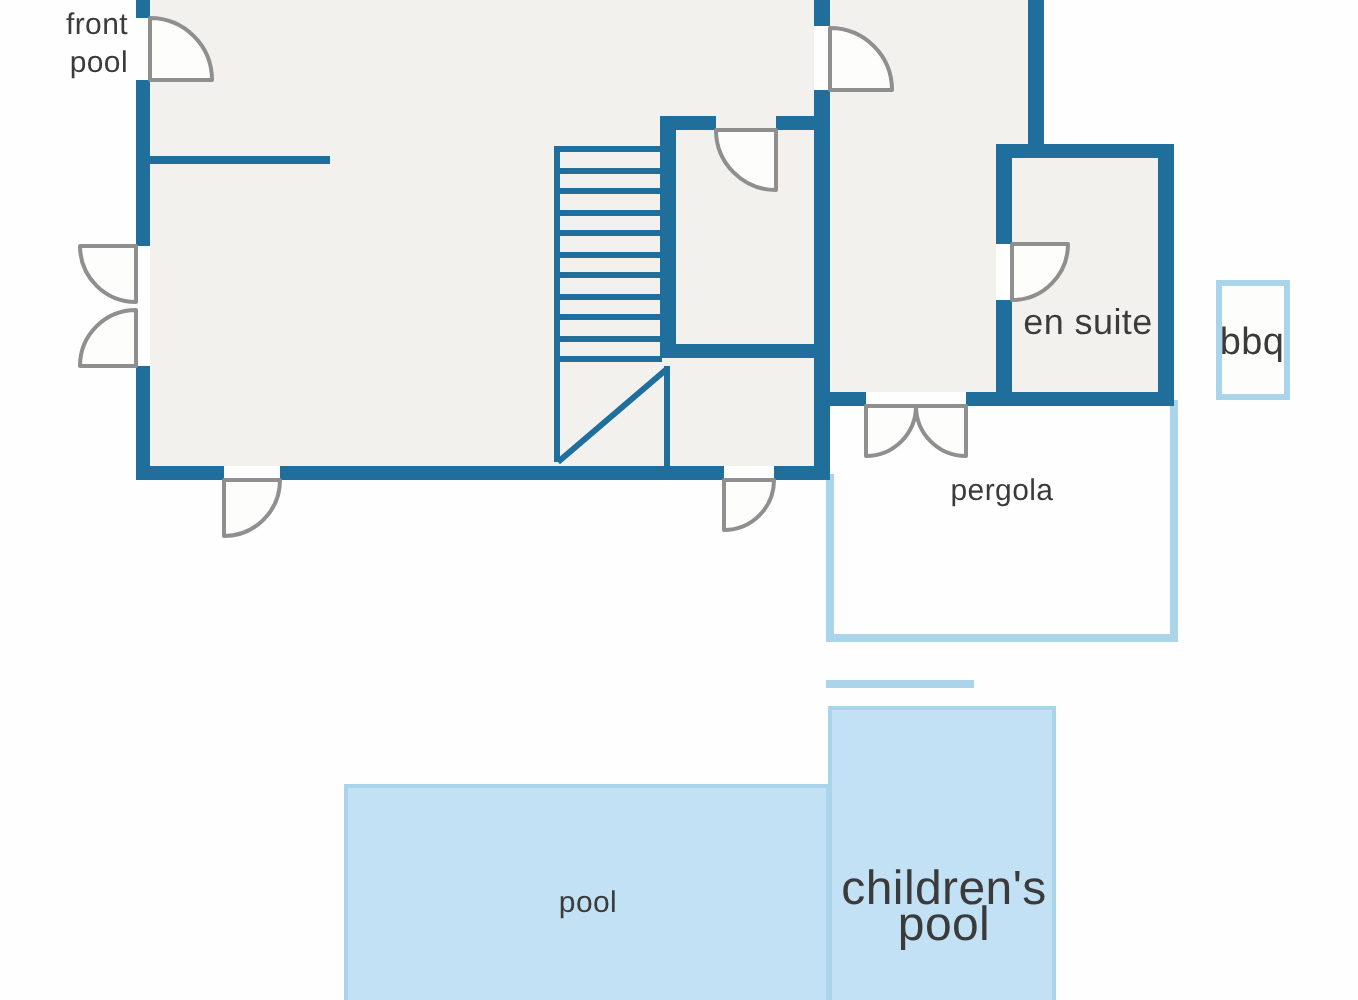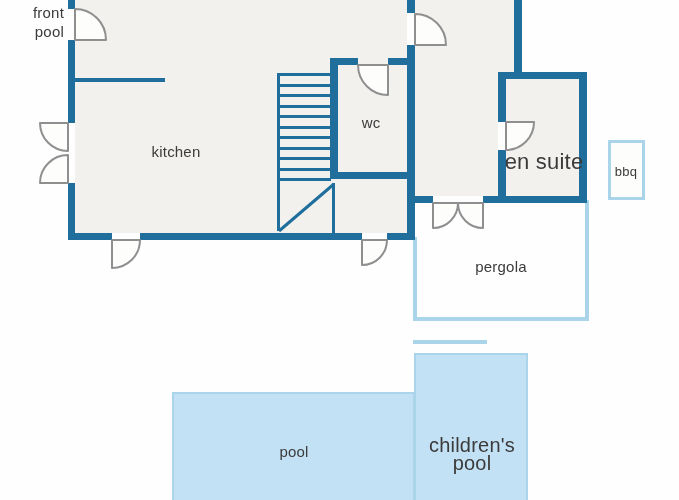--- a/index.html
+++ b/index.html
@@ -14,23 +14,23 @@
   .poolrect{position:absolute;background:var(--pool-fill,#c3e1f5);border:2px solid var(--light-blue,#aad4ea);box-sizing:border-box;}
   .bbqbox{position:absolute;background:#fdfdfc;border:3px solid var(--light-blue,#aad4ea);box-sizing:border-box;}
   .overlay{position:absolute;left:0;top:0;pointer-events:none;}
   .tread{position:absolute;left:279px;width:52px;height:3px;background:var(--wall,#1f6e9c);}
   .stairline{position:absolute;background:var(--wall,#1f6e9c);}
   .lbl{
     position:absolute;color:var(--text,#3b3b3b);font-size:15px;line-height:20px;
     text-align:center;letter-spacing:.2px;white-space:nowrap;
   }
   .lbl-frontdoor{text-align:right;line-height:19px;}
-  .lbl-ensuite{font-size:22px;line-height:17px;}
-  .lbl-bbq{font-size:13px;}
-  .lbl-childrens{font-size:20px;line-height:18px;}
+  .lbl-ensuite{font-size:18px;line-height:17px;}
+  .lbl-bbq{font-size:19px;}
+  .lbl-childrens{font-size:24px;line-height:18px;}
 </style>
 </head>
 <body>
 
 <div class="plan">
 
   <div class="fill" style="left:75px;top:0;width:332px;height:233px;"></div>
   <div class="fill" style="left:415px;top:0;width:99px;height:72px;"></div>
   <div class="fill" style="left:415px;top:72px;width:83px;height:124px;"></div>
   <div class="fill" style="left:506px;top:79px;width:73px;height:117px;"></div>
@@ -94,26 +94,24 @@
       <path d="M 433 203 L 433 228 A 25 25 0 0 0 458 203 Z"></path>
       <path d="M 483 203 L 483 228 A 25 25 0 0 1 458 203 Z"></path>
     </g>
     <line x1="279" y1="231" x2="334" y2="184" stroke="#1f6e9c" stroke-width="3"></line>
   </svg>
 
   <div class="lbl lbl-frontdoor" style="left:0;top:3px;width:64px;">
     <div>front</div>
     <div>pool</div>
   </div>
-  <div class="lbl" style="left:116px;top:142px;width:120px;">kitchen</div>
-  <div class="lbl" style="left:331px;top:113px;width:80px;">wc</div>
   <div class="lbl lbl-ensuite" style="left:484px;top:153px;width:120px;">
     <div>en suite</div>
   </div>
   <div class="lbl lbl-bbq" style="left:594px;top:162px;width:64px;">bbq</div>
-  <div class="lbl" style="left:441px;top:257px;width:120px;">pergola</div>
+  <div class="lbl" style="left:441px;top:236px;width:120px;">pergola</div>
   <div class="lbl" style="left:234px;top:442px;width:120px;">pool</div>
   <div class="lbl lbl-childrens" style="left:412px;top:436px;width:120px;">
     <div>children's</div>
     <div>pool</div>
   </div>
 
 </div>
 
 </body></html>

